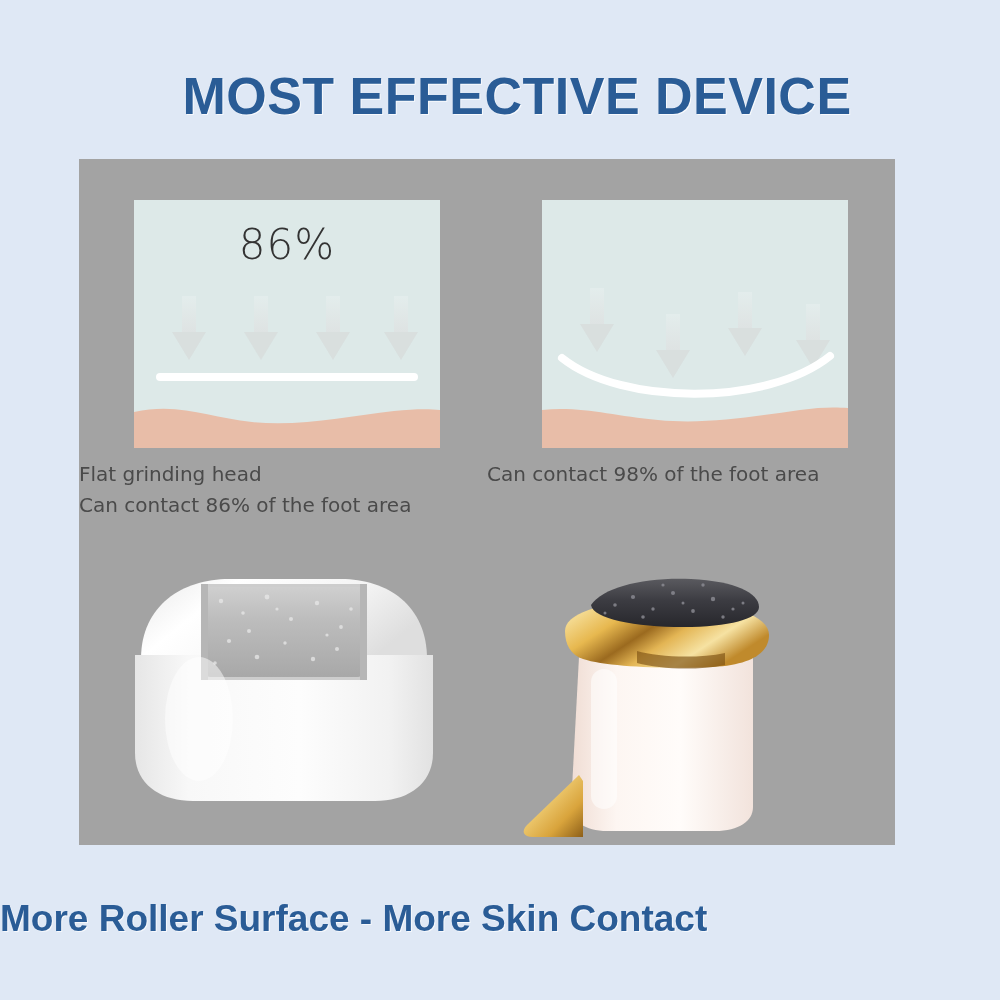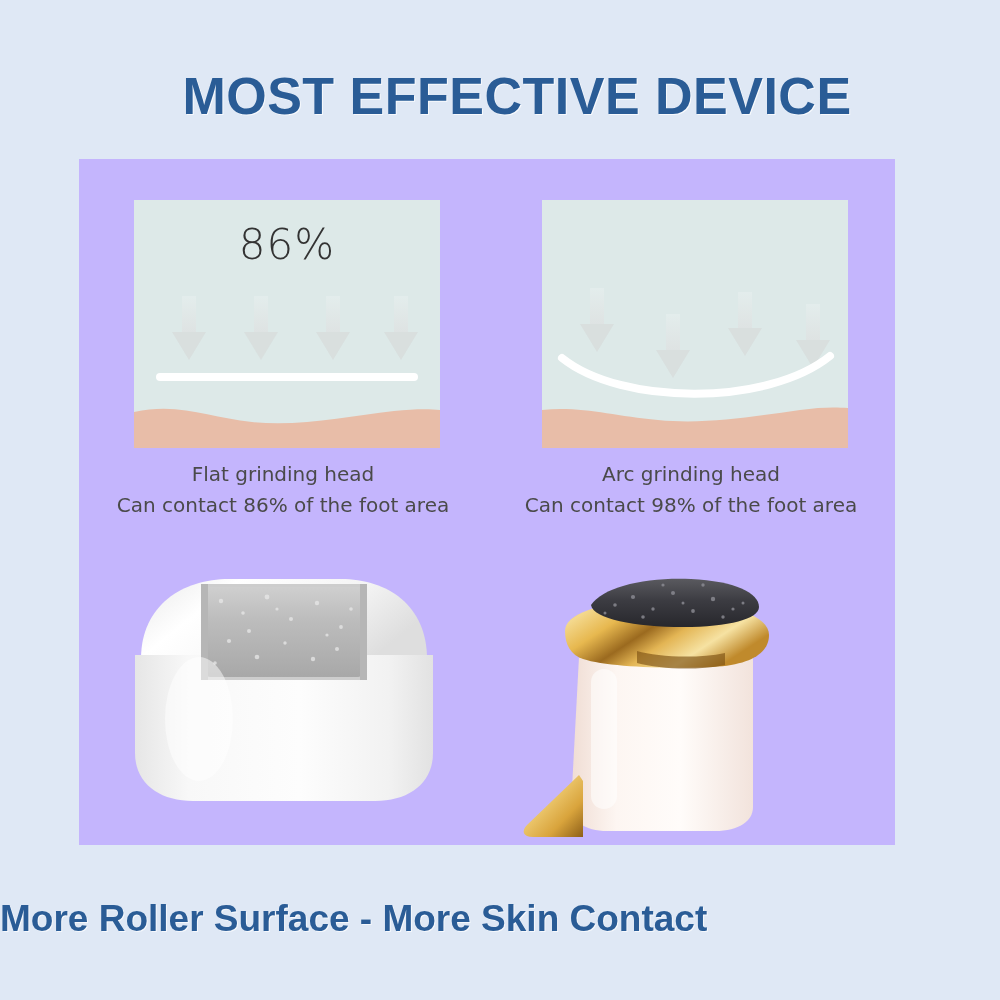--- a/index.html
+++ b/index.html
@@ -31,21 +31,21 @@
     white-space: nowrap;
   }
 
   
   .card {
     position: absolute;
     left: 79px;
     top: 159px;
     width: 816px;
     height: 686px;
-    background: #c4b5fd;
+    background: #a3a3a3;
   }
 
   
   .columns {
     position: absolute;
     left: 0;
     top: 0;
     width: 816px;
     height: 686px;
     display: flex;
@@ -129,21 +129,20 @@
     width: 306px;
     height: 60px;
   }
 
   
   .caption {
     position: absolute;
     left: 0;
     top: 300px;
     width: 408px;
-    text-align: center;
     font-family: "DejaVu Sans", sans-serif;
     font-size: 20px;
     color: #4a4a4a;
     line-height: 1.55;
   }
   .caption-line { display: block; white-space: nowrap; }
 
   
   .product {
     position: absolute;
@@ -294,21 +293,20 @@
         <svg class="arc-svg" viewBox="0 0 306 60" preserveAspectRatio="none">
           <path d="M20,8 C80,56 226,56 288,6" fill="none" stroke="#ffffff" stroke-width="8" stroke-linecap="round"></path>
         </svg>
 
         <svg class="skin" viewBox="0 0 306 52" preserveAspectRatio="none">
           <path d="M0,14 C40,10 70,20 116,24 C164,29 214,20 258,14 C278,11 294,11 306,12 L306,52 L0,52 Z" fill="#e8bda8"></path>
         </svg>
       </div>
 
       <div class="caption">
-        <span class="caption-line">Arc grinding head</span>
         <span class="caption-line">Can contact 98% of the foot area</span>
       </div>
 
       <div class="product">
         <svg class="product-svg" viewBox="0 0 408 300">
           <defs>
             <linearGradient id="goldG" x1="0" y1="0" x2="1" y2="0.5">
               <stop offset="0%" stop-color="#c98c2e"></stop>
               <stop offset="14%" stop-color="#f4d98f"></stop>
               <stop offset="32%" stop-color="#e7b84f"></stop>

